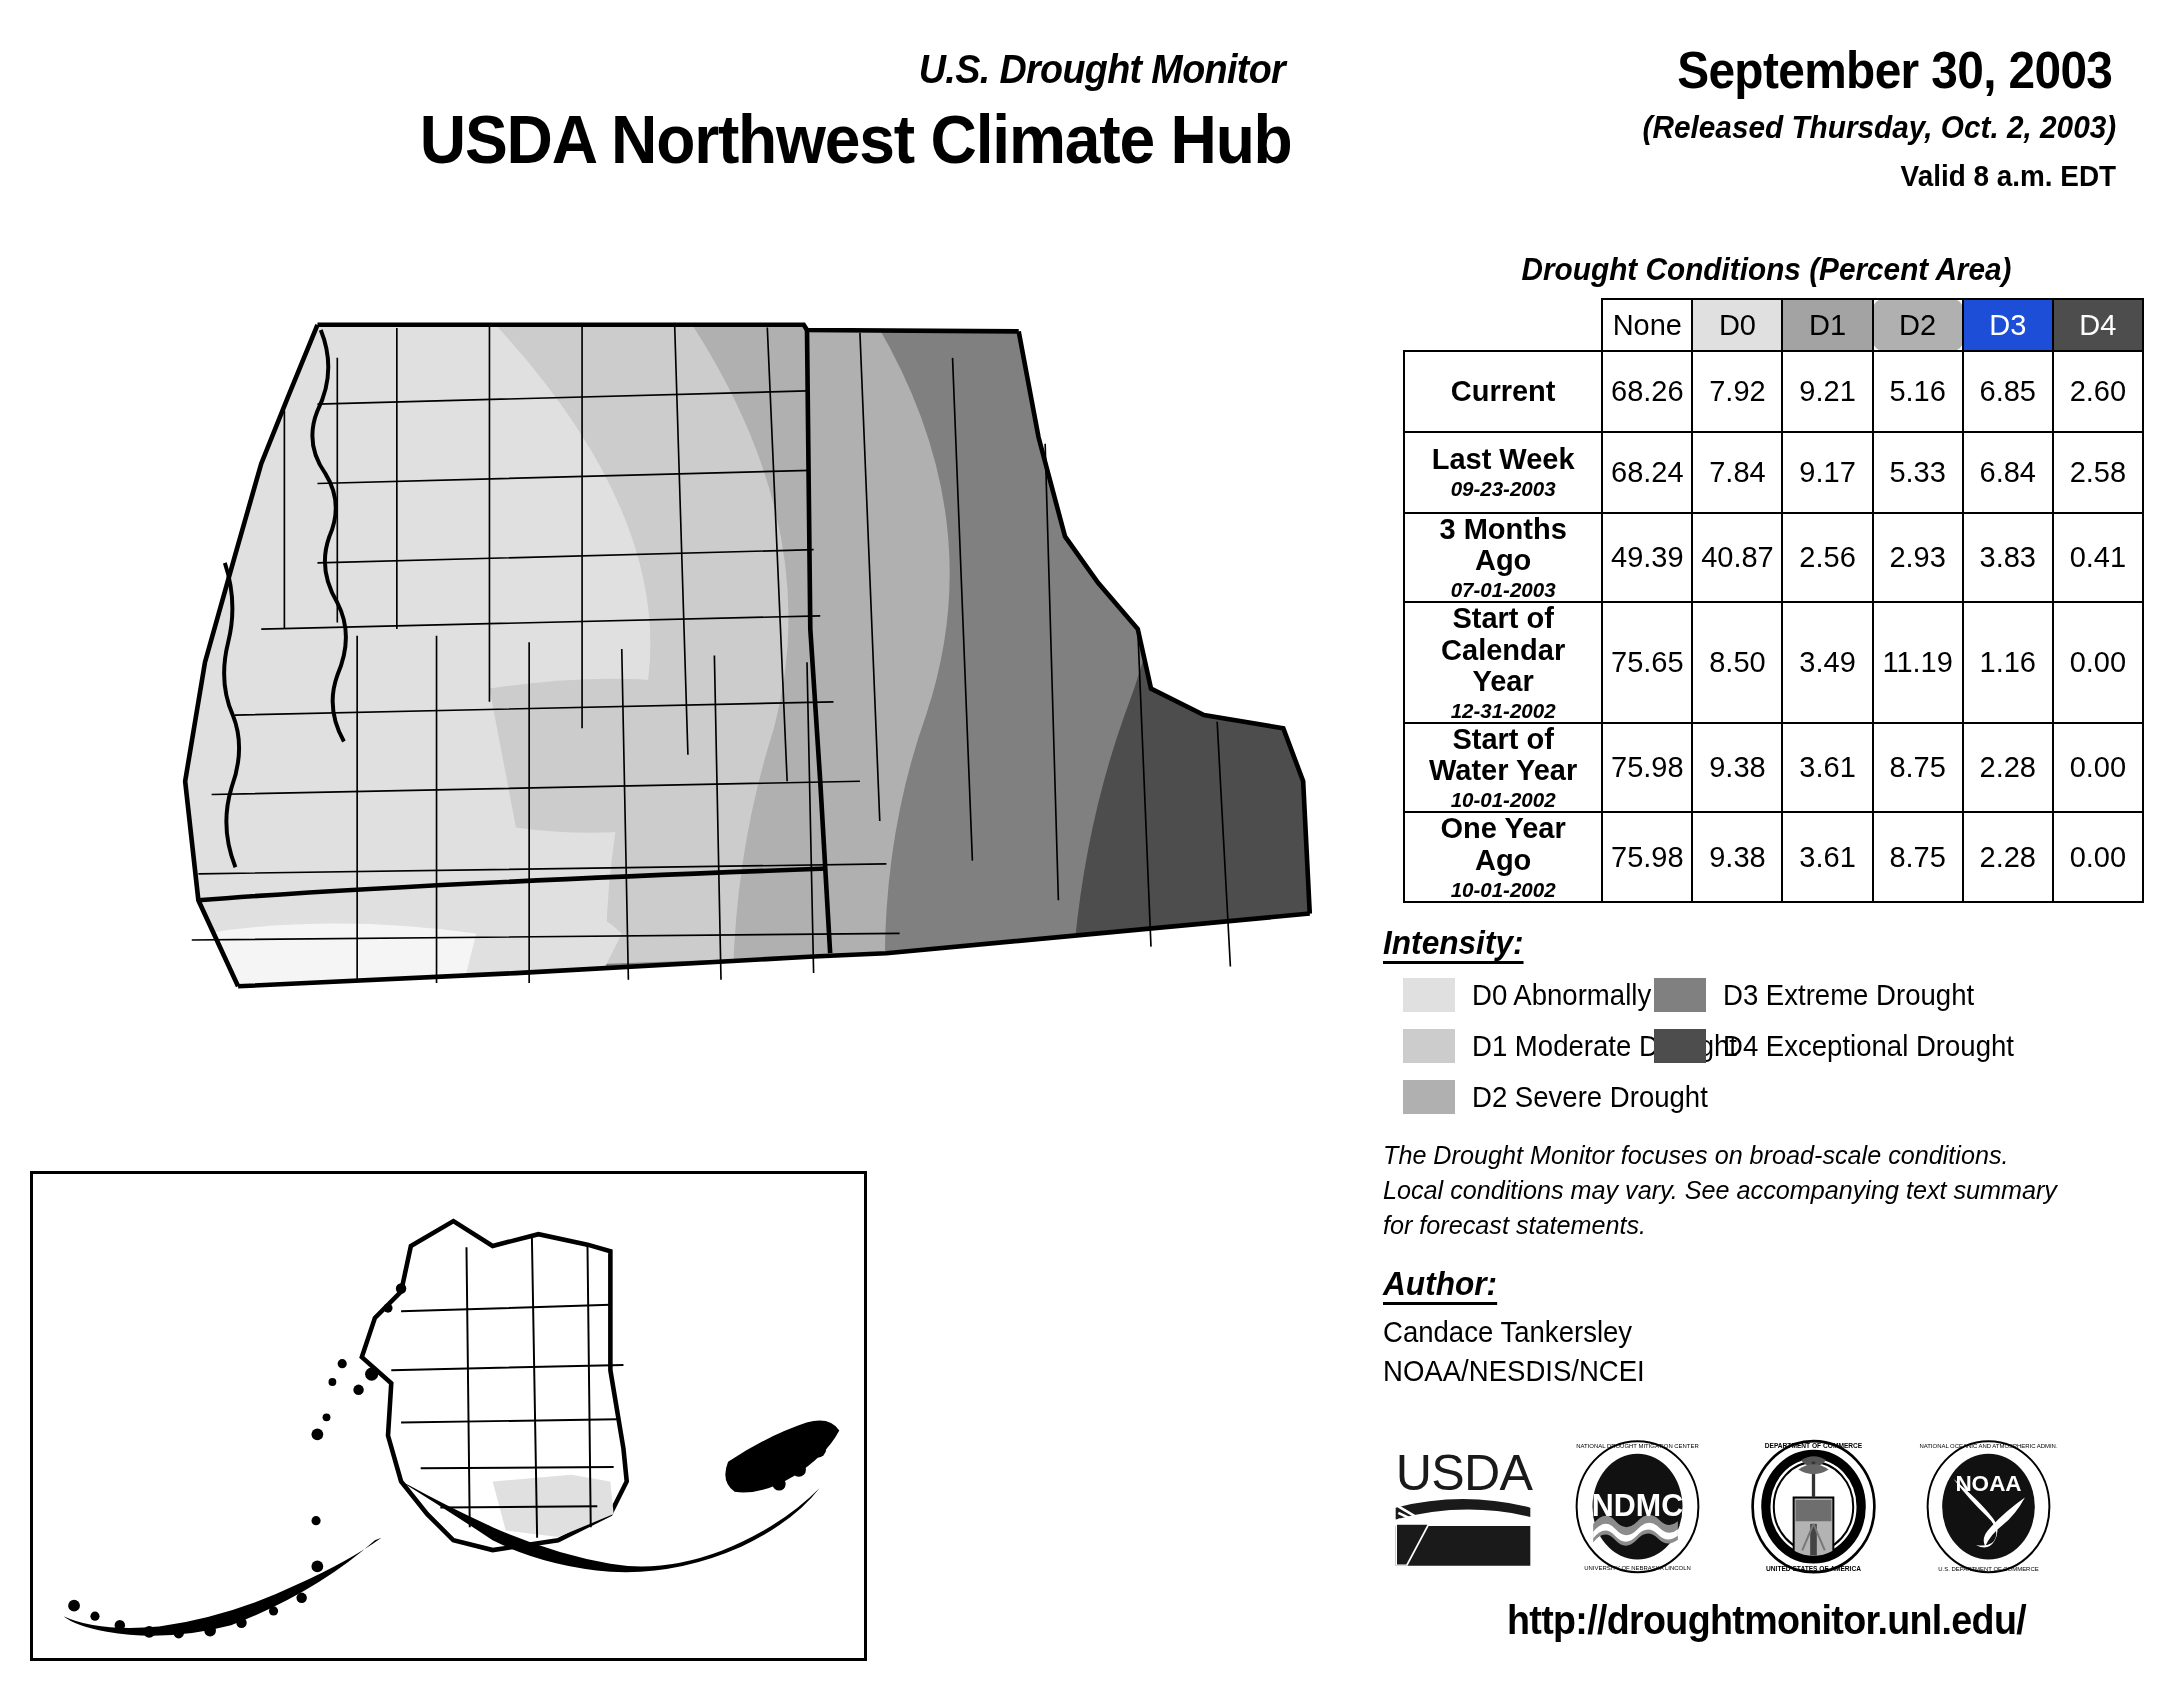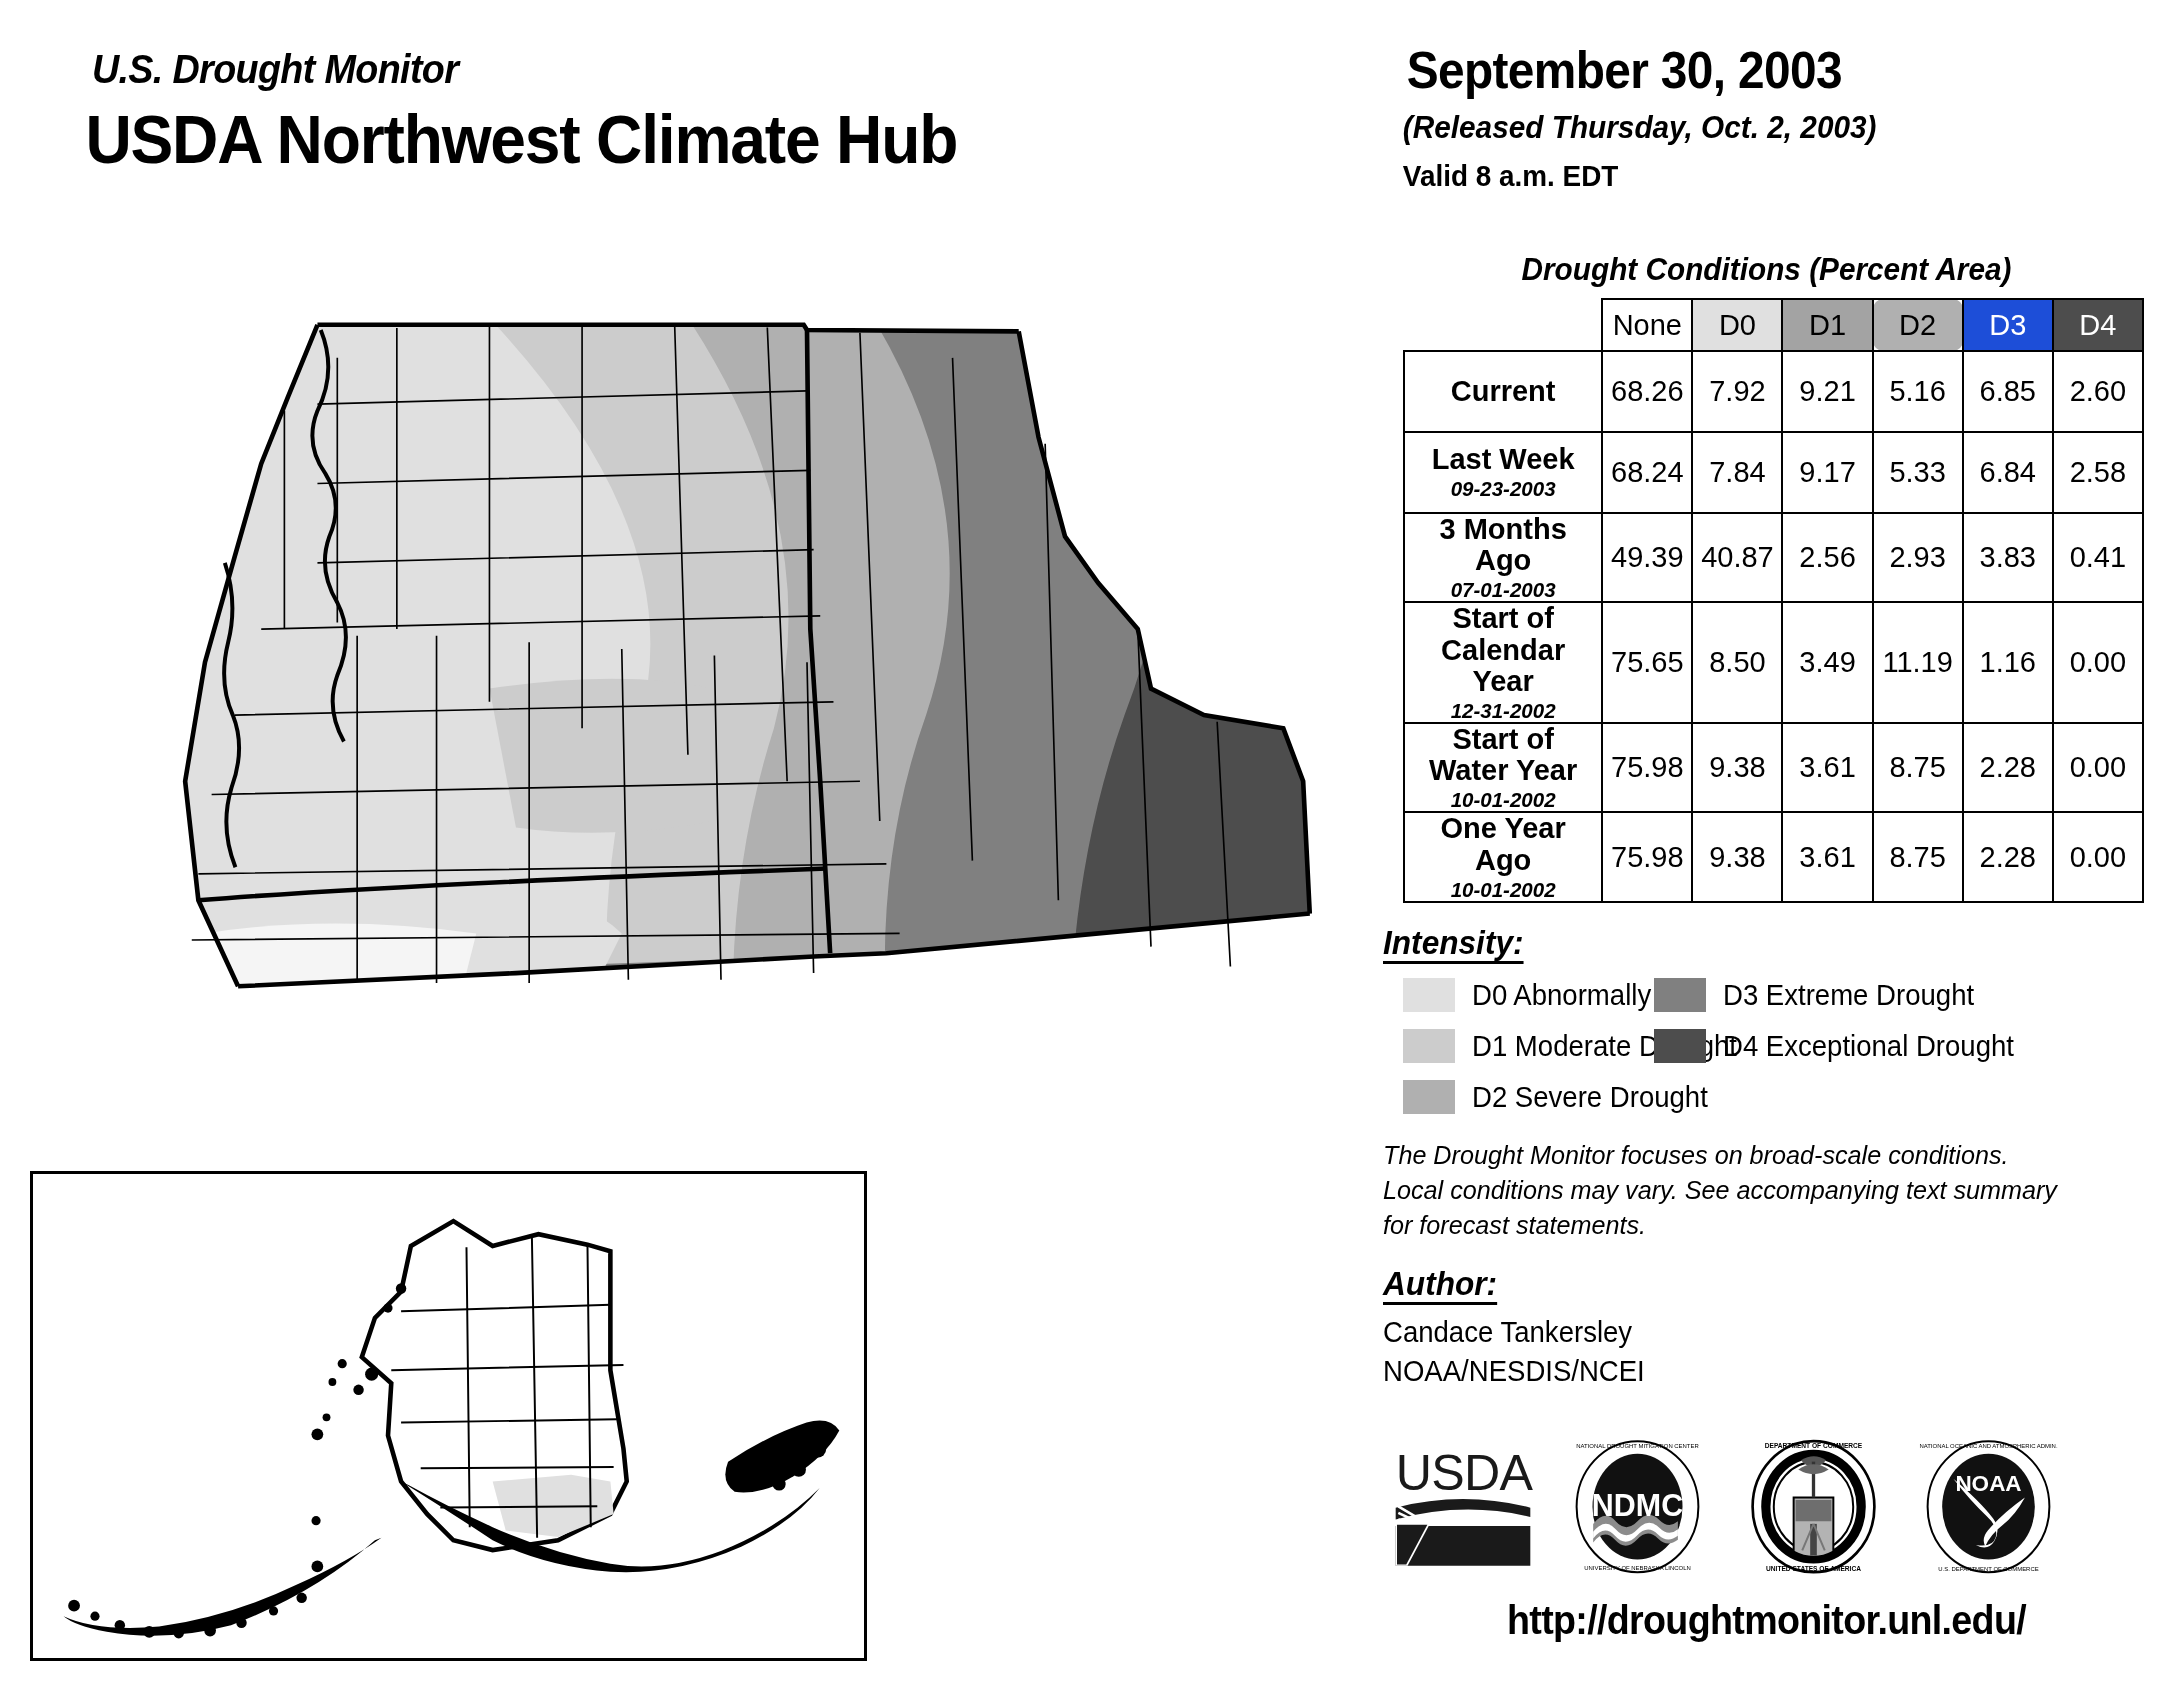--- a/index.html
+++ b/index.html
@@ -7,32 +7,32 @@
   body {
     width:2183px; height:1687px;
     background:#ffffff;
     font-family:"Liberation Sans", sans-serif;
     color:#000;
     position:relative;
     overflow:hidden;
   }
 
   
-  #header-left { position:absolute; left:40px; top:46px; width:1297px; text-align:left; }
+  #header-left { position:absolute; left:40px; top:46px; width:1297px; text-align:right; }
   #dm-eyebrow {
     font-size:41px; font-weight:bold; font-style:italic;
     letter-spacing:-0.7px; transform:scaleX(0.92); transform-origin:center;
   }
   #main-title {
     font-size:69px; font-weight:bold; margin-top:6.6px;
     letter-spacing:-1.3px; transform:scaleX(0.93); transform-origin:center;
     white-space:nowrap;
   }
 
-  #header-right { position:absolute; left:1376px; top:40px; width:767px; text-align:left; }
+  #header-right { position:absolute; left:1376px; top:40px; width:767px; text-align:right; }
   #date-main { font-size:52px; font-weight:bold; letter-spacing:-0.7px; transform:scaleX(0.92); }
   #date-released { font-size:32px; font-weight:bold; font-style:italic; margin-top:9.3px; transform:scaleX(0.93); }
   #date-valid { font-size:30px; font-weight:bold; margin-top:13.2px; transform:scaleX(0.93); }
 
   
   #table-caption {
     position:absolute; left:1376px; top:251px; width:781px;
     text-align:center; font-size:32px; font-style:italic; font-weight:bold;
     transform:scaleX(0.93);
   }

